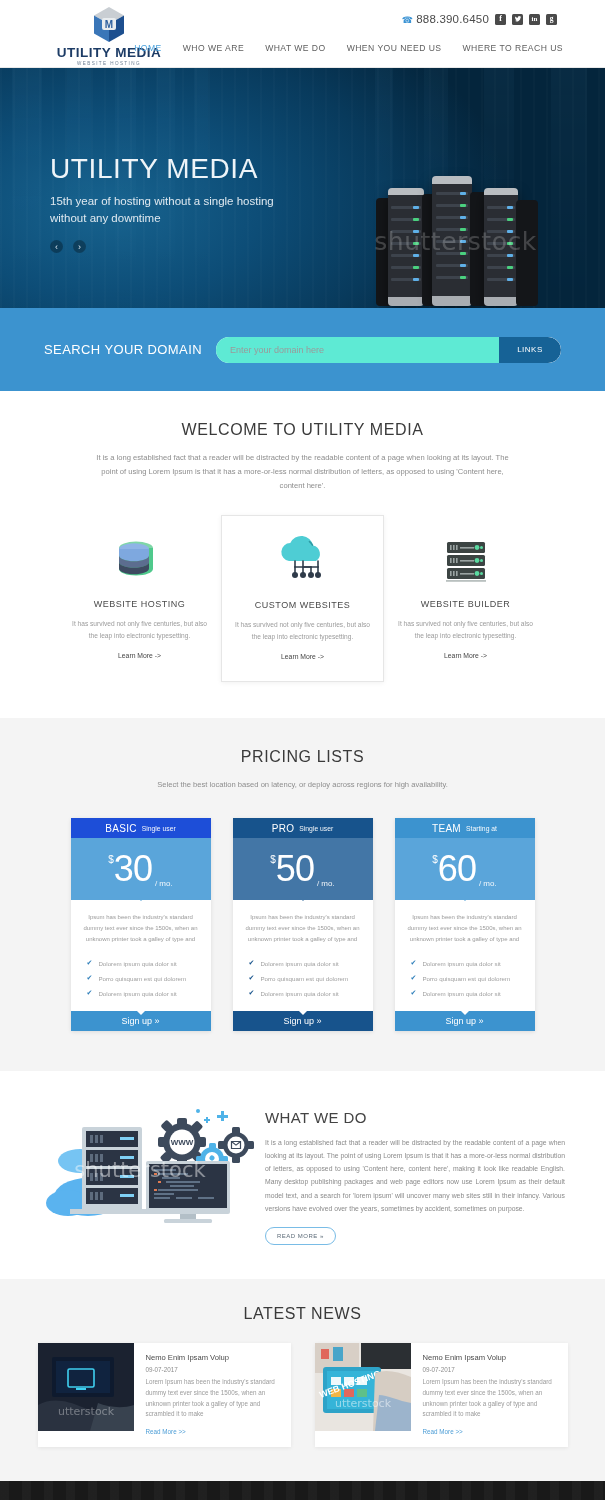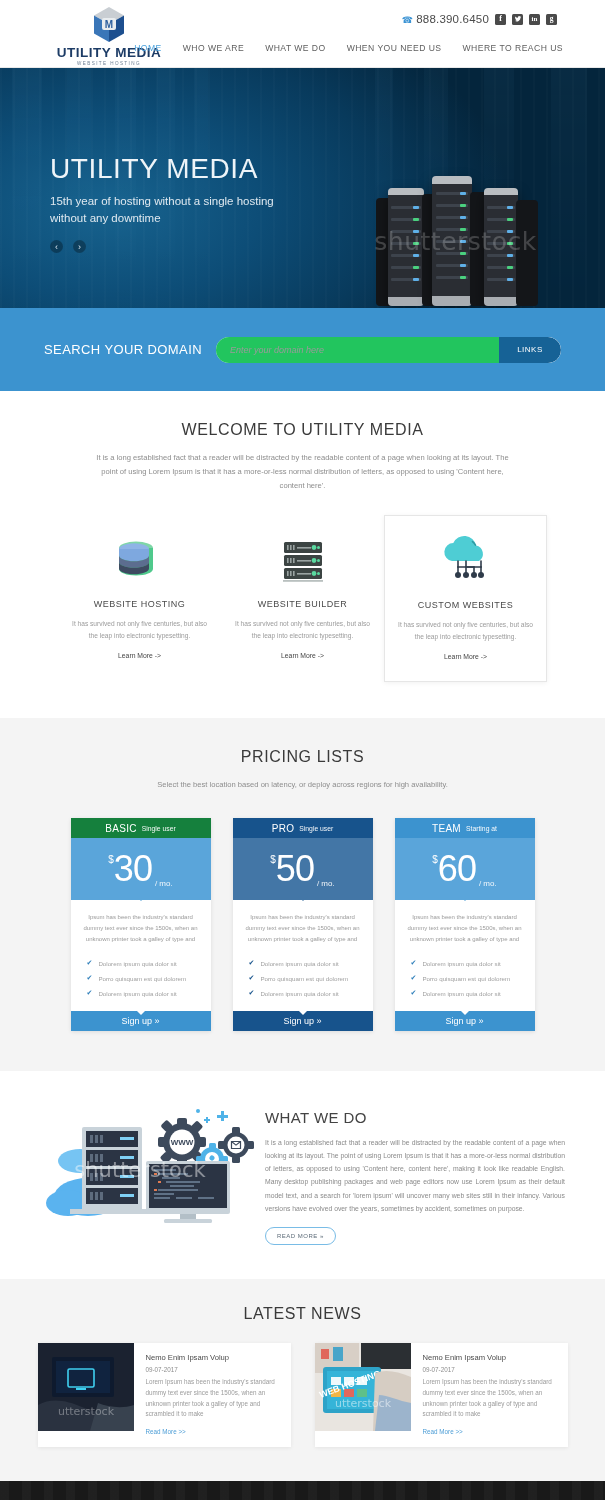--- a/index.html
+++ b/index.html
@@ -55,21 +55,21 @@
   .wm { position:absolute; left:50%; top:50%; transform:translate(-50%,-50%);
         font-size:25px; color:rgba(255,255,255,.20); letter-spacing:.5px; font-family:"DejaVu Sans", sans-serif;
         white-space:nowrap; pointer-events:none;}
 
   
   .searchbar { height: 83px; background: #3c93cf; display: flex; align-items: center; justify-content: center; }
   .sb-inner { display: flex; align-items: center; gap: 14px; }
   .sb-label { font-size: 13px; color: #fff; letter-spacing: .4px; }
   .sb-field { display: flex; width: 345px; height: 26px; background: #fff; border-radius: 13px; overflow: hidden; }
   .sb-field input { flex: 1; border: 0; outline: 0; padding: 0 14px; font-size: 9px; color: #555;
-                    font-family:"Liberation Sans", sans-serif; background:#22c55e;font-style:italic; }
+                    font-family:"Liberation Sans", sans-serif; background:#5eead4; }
   .sb-field input::placeholder { color: #9a9a9a; }
   .sb-btn { width: 62px; background: #166296; color: #fff; font-size: 8px; letter-spacing: .5px;
             display: flex; align-items: center; justify-content: center; border: 0; cursor: pointer;
             border-radius: 0 13px 13px 0; font-family:"Liberation Sans", sans-serif; }
 
   
   .welcome { background: #fff; padding: 30px 0 36px; text-align: center; }
   .sec-title { font-size: 16px; color: #3a3a3a; letter-spacing: .6px; font-weight: normal; }
   .sec-desc { font-size: 7.6px; color: #8d8d8d; line-height: 1.85; max-width: 420px; margin: 12px auto 0; }
   .cards { display: flex; justify-content: center; gap: 0; margin-top: 22px; }
@@ -260,20 +260,48 @@
           <svg width="52" height="52" viewBox="0 0 52 52">
             <ellipse cx="22" cy="14" rx="17" ry="6.5" fill="#7fd6a8"></ellipse>
             <path d="M5 14v21c0 3.6 7.6 6.5 17 6.5s17-2.9 17-6.5V14z" fill="#4fc98c"></path>
             <ellipse cx="20" cy="15" rx="15" ry="5.8" fill="#8fb4e6"></ellipse>
             <path d="M5 15v6.5c0 3.2 6.7 5.8 15 5.8s15-2.6 15-5.8V15z" fill="#7ea8df"></path>
             <path d="M5 21.5V28c0 3.2 6.7 5.8 15 5.8s15-2.6 15-5.8v-6.5c0 3.2-6.7 5.8-15 5.8s-15-2.6-15-5.8z" fill="#5c6d8f"></path>
             <path d="M5 28v6.5c0 3.2 6.7 5.8 15 5.8s15-2.6 15-5.8V28c0 3.2-6.7 5.8-15 5.8S5 31.2 5 28z" fill="#3e4a61"></path>
           </svg>
         </div>
         <div class="card-title">WEBSITE HOSTING</div>
+        <div class="card-body">It has survived not only five centuries, but also the leap into electronic typesetting.</div>
+        <a href="#" class="card-link">Learn More -&gt;</a>
+      </div>
+
+      <div class="card boxed">
+        <div class="card-ico">
+          <svg width="58" height="52" viewBox="0 0 58 52">
+            <path d="M15 26a9 9 0 0 1 1.3-17.9A12 12 0 0 1 39 10.5 8.5 8.5 0 0 1 42 26z" fill="#4ecdd4"></path>
+            <path d="M38.5 10.2a12 12 0 0 0-3-3.6" stroke="#2f9aa3" stroke-width="1.6" fill="none" stroke-linecap="round"></path>
+            <g stroke="#2f3b4a" stroke-width="1.6" fill="none" stroke-linecap="round">
+              <path d="M21 26v6"></path>
+                <path d="M21 32h16"></path>
+                <path d="M29 26v12"></path>
+                <path d="M37 32v6"></path>
+                <path d="M21 32v6"></path>
+              <path d="M44 26v6"></path>
+                <path d="M29 32h15"></path>
+                <path d="M44 32v6"></path>
+            </g>
+            <g fill="#2f3b4a">
+              <circle cx="21" cy="40" r="3"></circle>
+                <circle cx="29" cy="40" r="3"></circle>
+              <circle cx="37" cy="40" r="3"></circle>
+                <circle cx="44" cy="40" r="3"></circle>
+            </g>
+          </svg>
+        </div>
+        <div class="card-title">CUSTOM WEBSITES</div>
         <div class="card-body">It has survived not only five centuries, but also the leap into electronic typesetting.</div>
         <a href="#" class="card-link">Learn More -&gt;</a>
       </div>
 
       <div class="card">
         <div class="card-ico">
           <svg width="50" height="52" viewBox="0 0 50 52">
             <g>
               <rect x="6" y="8" width="38" height="11" rx="1.5" fill="#3c4443"></rect>
               <rect x="6" y="21" width="38" height="11" rx="1.5" fill="#3c4443"></rect>
@@ -302,59 +330,31 @@
                 <circle cx="40.5" cy="39.5" r="1.5"></circle>
             </g>
             <rect x="5" y="46" width="40" height="1.8" fill="#b9c0bf"></rect>
           </svg>
         </div>
         <div class="card-title">WEBSITE BUILDER</div>
         <div class="card-body">It has survived not only five centuries, but also the leap into electronic typesetting.</div>
         <a href="#" class="card-link">Learn More -&gt;</a>
       </div>
 
-      <div class="card boxed">
-        <div class="card-ico">
-          <svg width="58" height="52" viewBox="0 0 58 52">
-            <path d="M15 26a9 9 0 0 1 1.3-17.9A12 12 0 0 1 39 10.5 8.5 8.5 0 0 1 42 26z" fill="#4ecdd4"></path>
-            <path d="M38.5 10.2a12 12 0 0 0-3-3.6" stroke="#2f9aa3" stroke-width="1.6" fill="none" stroke-linecap="round"></path>
-            <g stroke="#2f3b4a" stroke-width="1.6" fill="none" stroke-linecap="round">
-              <path d="M21 26v6"></path>
-                <path d="M21 32h16"></path>
-                <path d="M29 26v12"></path>
-                <path d="M37 32v6"></path>
-                <path d="M21 32v6"></path>
-              <path d="M44 26v6"></path>
-                <path d="M29 32h15"></path>
-                <path d="M44 32v6"></path>
-            </g>
-            <g fill="#2f3b4a">
-              <circle cx="21" cy="40" r="3"></circle>
-                <circle cx="29" cy="40" r="3"></circle>
-              <circle cx="37" cy="40" r="3"></circle>
-                <circle cx="44" cy="40" r="3"></circle>
-            </g>
-          </svg>
-        </div>
-        <div class="card-title">CUSTOM WEBSITES</div>
-        <div class="card-body">It has survived not only five centuries, but also the leap into electronic typesetting.</div>
-        <a href="#" class="card-link">Learn More -&gt;</a>
-      </div>
-
     </div>
   </div>
 
   <div class="pricing">
     <h2 class="sec-title">PRICING LISTS</h2>
     <p class="sec-desc">Select the best location based on latency, or deploy across regions for high availability.</p>
 
     <div class="plans">
 
       <div class="plan">
-        <div class="plan-head" style="background:#15803d">
+        <div class="plan-head" style="background:#1d4ed8">
           <span class="plan-name">BASIC</span>
           <span class="plan-tag">Single user</span>
         </div>
         <div class="plan-price" style="background:#5aa5da">
           <span class="cur">$</span>
           <span class="amt">30</span>
           <span class="per">/ mo.</span>
           <span class="caret" style="border-top:5px solid #5aa5da"></span>
         </div>
         <div class="plan-body">

